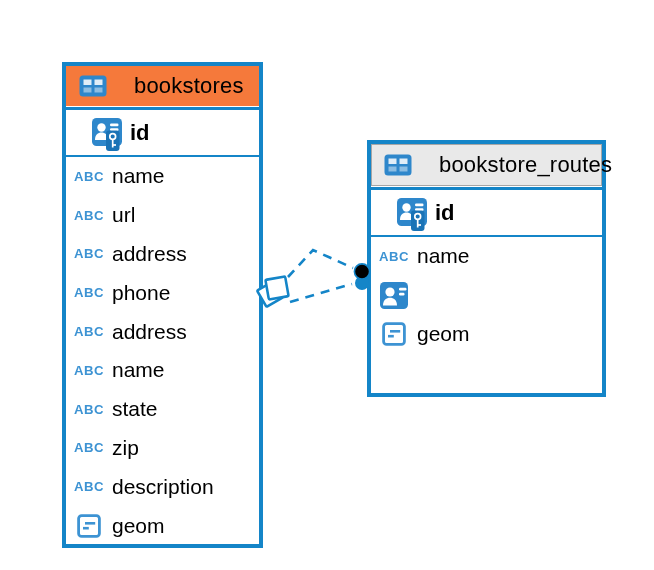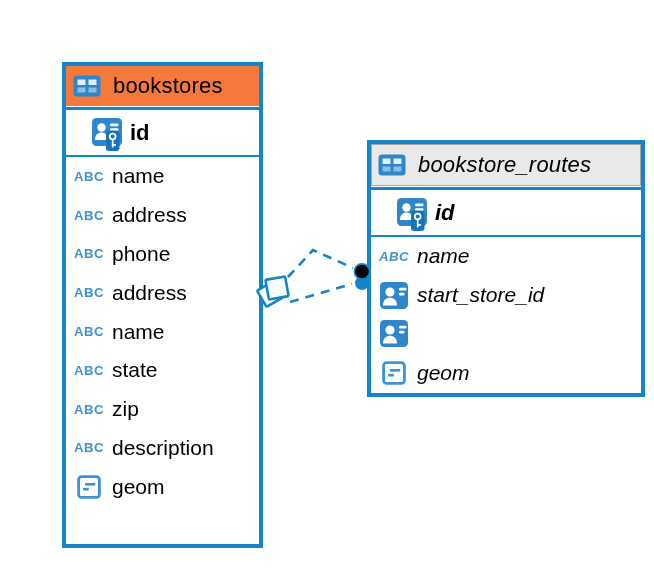--- a/index.html
+++ b/index.html
@@ -6,24 +6,24 @@
   .canvas{
     position:relative;width:654px;height:570px;background:#ffffff;overflow:hidden;
     font-family:"Liberation Sans", sans-serif;color:#000;
   }
   
   .etable{
     position:absolute;box-sizing:border-box;background:#fff;
     border:4px solid #1485c8;z-index:1;display:flex;flex-direction:column;
   }
   .tbl-bookstores{left:62px;top:62px;width:201px;height:486px;}
-  .tbl-routes{left:367px;top:140px;width:278px;height:257px;font-style:italic;}
+  .tbl-routes{left:367px;top:140px;width:239px;height:257px;}
   .thead{
     height:40px;flex:0 0 40px;display:flex;align-items:center;
-    padding-left:7px;gap:12px;box-sizing:border-box;
+    padding-left:13px;gap:27px;box-sizing:border-box;
   }
   .thead-orange{background:#f5793b;}
   .thead-gray{background:#e9e9e9;box-shadow:inset 0 0 0 1px #a6a6a6;}
   .thead-routes{height:42px;flex:0 0 42px;}
   .ttitle{font-size:22px;letter-spacing:.2px;white-space:nowrap;}
   .sep-thick{height:3px;flex:0 0 3px;background:#1485c8;margin-top:1px;}
   .sep-thin{height:2px;flex:0 0 2px;background:#1485c8;}
   .pkrow{
     height:45px;flex:0 0 45px;display:flex;align-items:center;
     padding-left:24px;gap:6px;box-sizing:border-box;background:#fff;
@@ -119,20 +119,28 @@
             </svg>
           </span>
         <span class="fname">name</span>
       </div>
       <div class="field">
         <span class="icnbox">
             <svg class="svg-abc">
               <use href="#sym-abc"></use>
             </svg>
           </span>
+        <span class="fname">url</span>
+      </div>
+      <div class="field">
+        <span class="icnbox">
+            <svg class="svg-abc">
+              <use href="#sym-abc"></use>
+            </svg>
+          </span>
         <span class="fname">address</span>
       </div>
       <div class="field">
         <span class="icnbox">
             <svg class="svg-abc">
               <use href="#sym-abc"></use>
             </svg>
           </span>
         <span class="fname">phone</span>
       </div>
@@ -207,28 +215,20 @@
     </div>
     <div class="sep-thin"></div>
     <div class="fields">
       <div class="field">
         <span class="icnbox">
             <svg class="svg-abc">
               <use href="#sym-abc"></use>
             </svg>
           </span>
         <span class="fname">name</span>
-      </div>
-      <div class="field">
-        <span class="icnbox">
-            <svg class="svg-ref">
-              <use href="#sym-ref"></use>
-            </svg>
-          </span>
-        <span class="fname">start_store_id</span>
       </div>
       <div class="field">
         <span class="icnbox">
             <svg class="svg-ref">
               <use href="#sym-ref"></use>
             </svg>
           </span>
       </div>
       <div class="field">
         <span class="icnbox">

